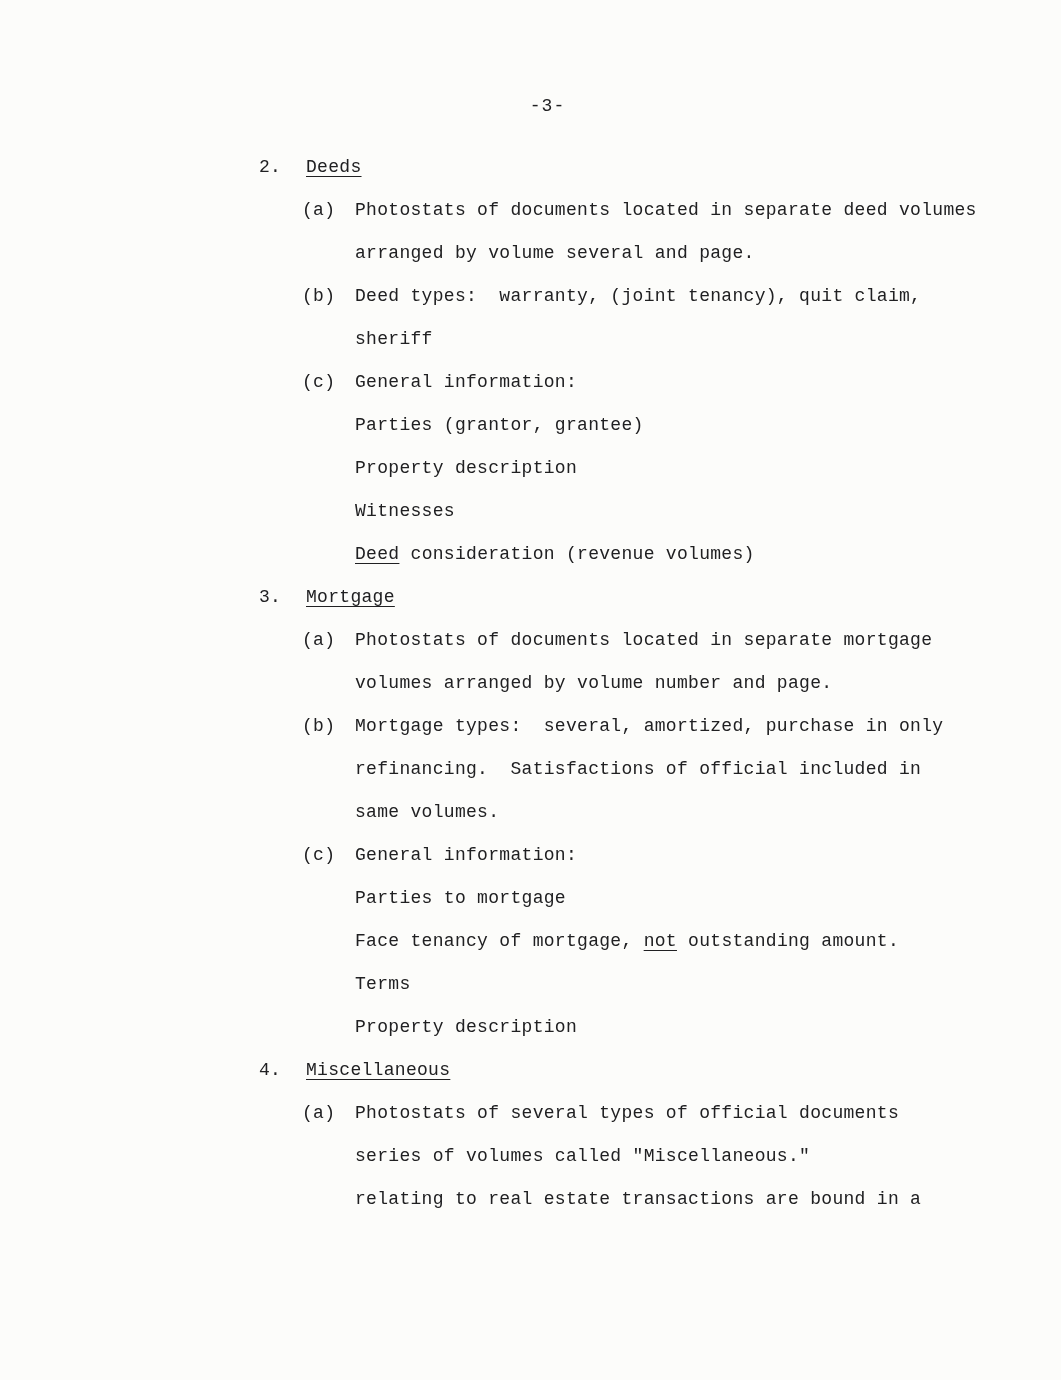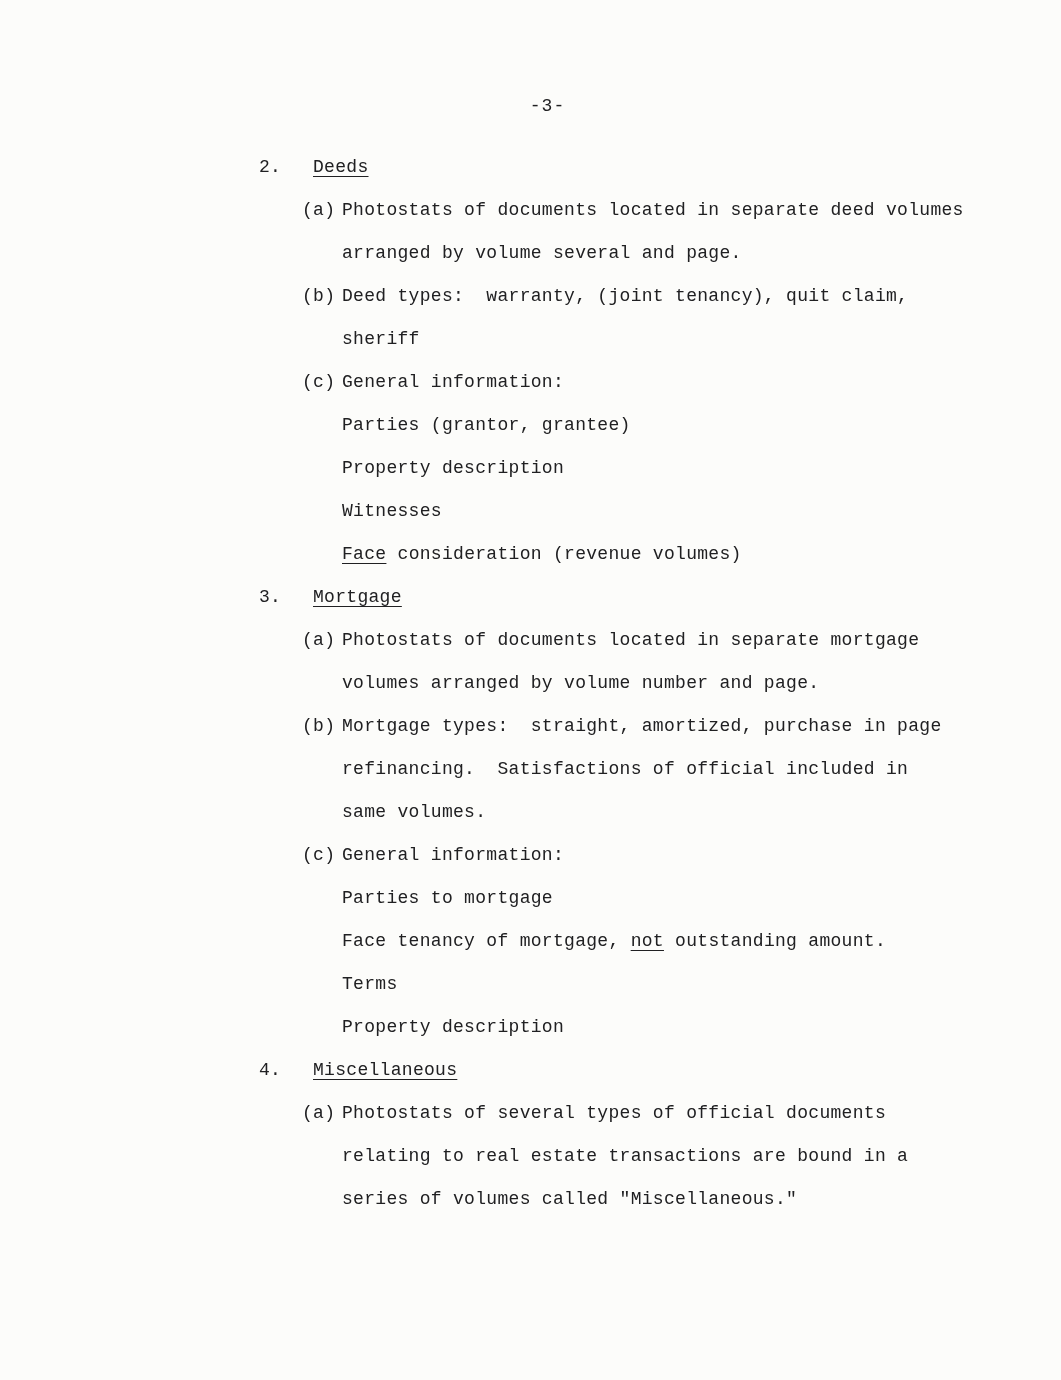--- a/index.html
+++ b/index.html
@@ -33,50 +33,50 @@
     left: 0;
     width: 100%;
   }
   .line {
     position: relative;
     height: 43px;
     line-height: 43px;
     white-space: pre;
   }
   .line .num   { position: absolute; left: 259px; }
-  .line .title { position: absolute; left: 313px; text-decoration: underline; text-underline-offset: 4px; font-family: Liberation Mono, monospace; }
+  .line .title { position: absolute; left: 306px; text-decoration: underline; text-underline-offset: 4px; font-family: Liberation Mono, monospace; }
   .line .label { position: absolute; left: 302px; }
-  .line .text  { position: absolute; left: 342px; text-align: center; }
+  .line .text  { position: absolute; left: 355px; text-align: center; }
   .seg.u { text-decoration: underline; text-underline-offset: 4px; }
 </style>
 </head>
 <body>
 
 <div class="page">
   <div class="page-number">-3-</div>
   <div class="doc">
       <div class="line heading"><span class="num">2.</span><span class="title">Deeds</span></div>
       <div class="line"><span class="label">(a)</span><span class="text"><span class="seg">Photostats of documents located in separate deed volumes</span></span></div>
       <div class="line"><span class="text"><span class="seg">arranged by volume several and page.</span></span></div>
       <div class="line"><span class="label">(b)</span><span class="text"><span class="seg">Deed types:  warranty, (joint tenancy), quit claim,</span></span></div>
       <div class="line"><span class="text"><span class="seg">sheriff</span></span></div>
       <div class="line"><span class="label">(c)</span><span class="text"><span class="seg">General information:</span></span></div>
       <div class="line"><span class="text"><span class="seg">Parties (grantor, grantee)</span></span></div>
       <div class="line"><span class="text"><span class="seg">Property description</span></span></div>
       <div class="line"><span class="text"><span class="seg">Witnesses</span></span></div>
-      <div class="line"><span class="text"><span class="seg u">Face</span><span class="seg"> consideration (revenue volumes)</span></span></div>
+      <div class="line"><span class="text"><span class="seg u">Deed</span><span class="seg"> consideration (revenue volumes)</span></span></div>
       <div class="line heading"><span class="num">3.</span><span class="title">Mortgage</span></div>
       <div class="line"><span class="label">(a)</span><span class="text"><span class="seg">Photostats of documents located in separate mortgage</span></span></div>
       <div class="line"><span class="text"><span class="seg">volumes arranged by volume number and page.</span></span></div>
-      <div class="line"><span class="label">(b)</span><span class="text"><span class="seg">Mortgage types:  straight, amortized, purchase in page</span></span></div>
+      <div class="line"><span class="label">(b)</span><span class="text"><span class="seg">Mortgage types:  several, amortized, purchase in only</span></span></div>
       <div class="line"><span class="text"><span class="seg">refinancing.  Satisfactions of official included in</span></span></div>
       <div class="line"><span class="text"><span class="seg">same volumes.</span></span></div>
       <div class="line"><span class="label">(c)</span><span class="text"><span class="seg">General information:</span></span></div>
       <div class="line"><span class="text"><span class="seg">Parties to mortgage</span></span></div>
       <div class="line"><span class="text"><span class="seg">Face tenancy of mortgage, </span><span class="seg u">not</span><span class="seg"> outstanding amount.</span></span></div>
       <div class="line"><span class="text"><span class="seg">Terms</span></span></div>
       <div class="line"><span class="text"><span class="seg">Property description</span></span></div>
       <div class="line heading"><span class="num">4.</span><span class="title">Miscellaneous</span></div>
       <div class="line"><span class="label">(a)</span><span class="text"><span class="seg">Photostats of several types of official documents</span></span></div>
+      <div class="line"><span class="text"><span class="seg">series of volumes called "Miscellaneous."</span></span></div>
       <div class="line"><span class="text"><span class="seg">relating to real estate transactions are bound in a</span></span></div>
-      <div class="line"><span class="text"><span class="seg">series of volumes called "Miscellaneous."</span></span></div>
     </div>
 </div>
 
 </body></html>

